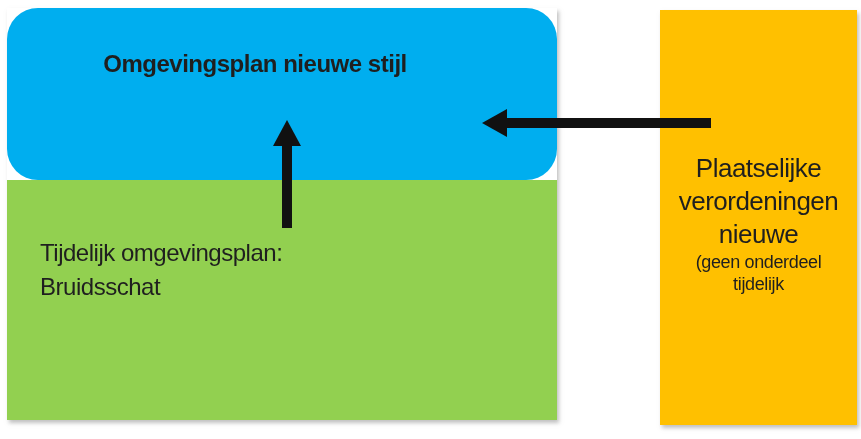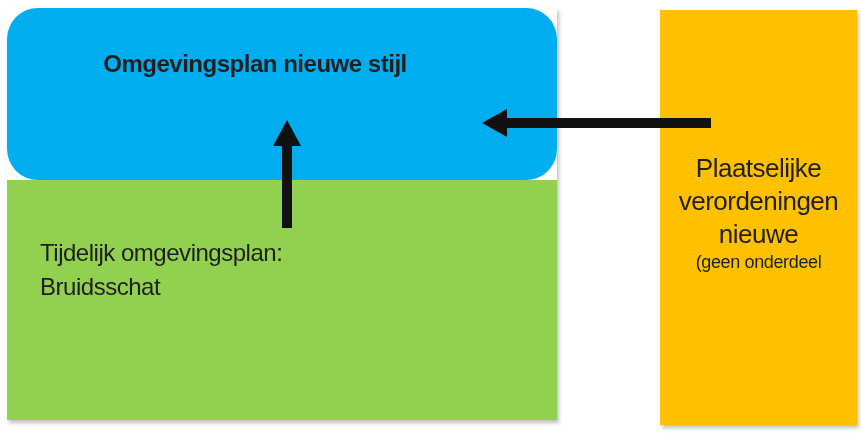--- a/index.html
+++ b/index.html
@@ -109,20 +109,21 @@
   </div>
 
   <div class="block-orange" style="background-color: rgb(255, 192, 0);">
     <div class="orange-main">
       <div>Plaatselijke</div>
       <div>verordeningen</div>
       <div>nieuwe</div>
     </div>
     <div class="orange-note">
       <div>(geen onderdeel</div>
+      <div>tijdelijk</div>
     </div>
   </div>
 
   <div class="arrow-part arrow-up-shaft" style="background-color: rgb(17, 17, 17);"></div>
   <div class="arrow-part arrow-up-head"></div>
 
   <div class="arrow-part arrow-left-shaft" style="background-color: rgb(17, 17, 17);"></div>
   <div class="arrow-part arrow-left-head"></div>
 
 </div>

